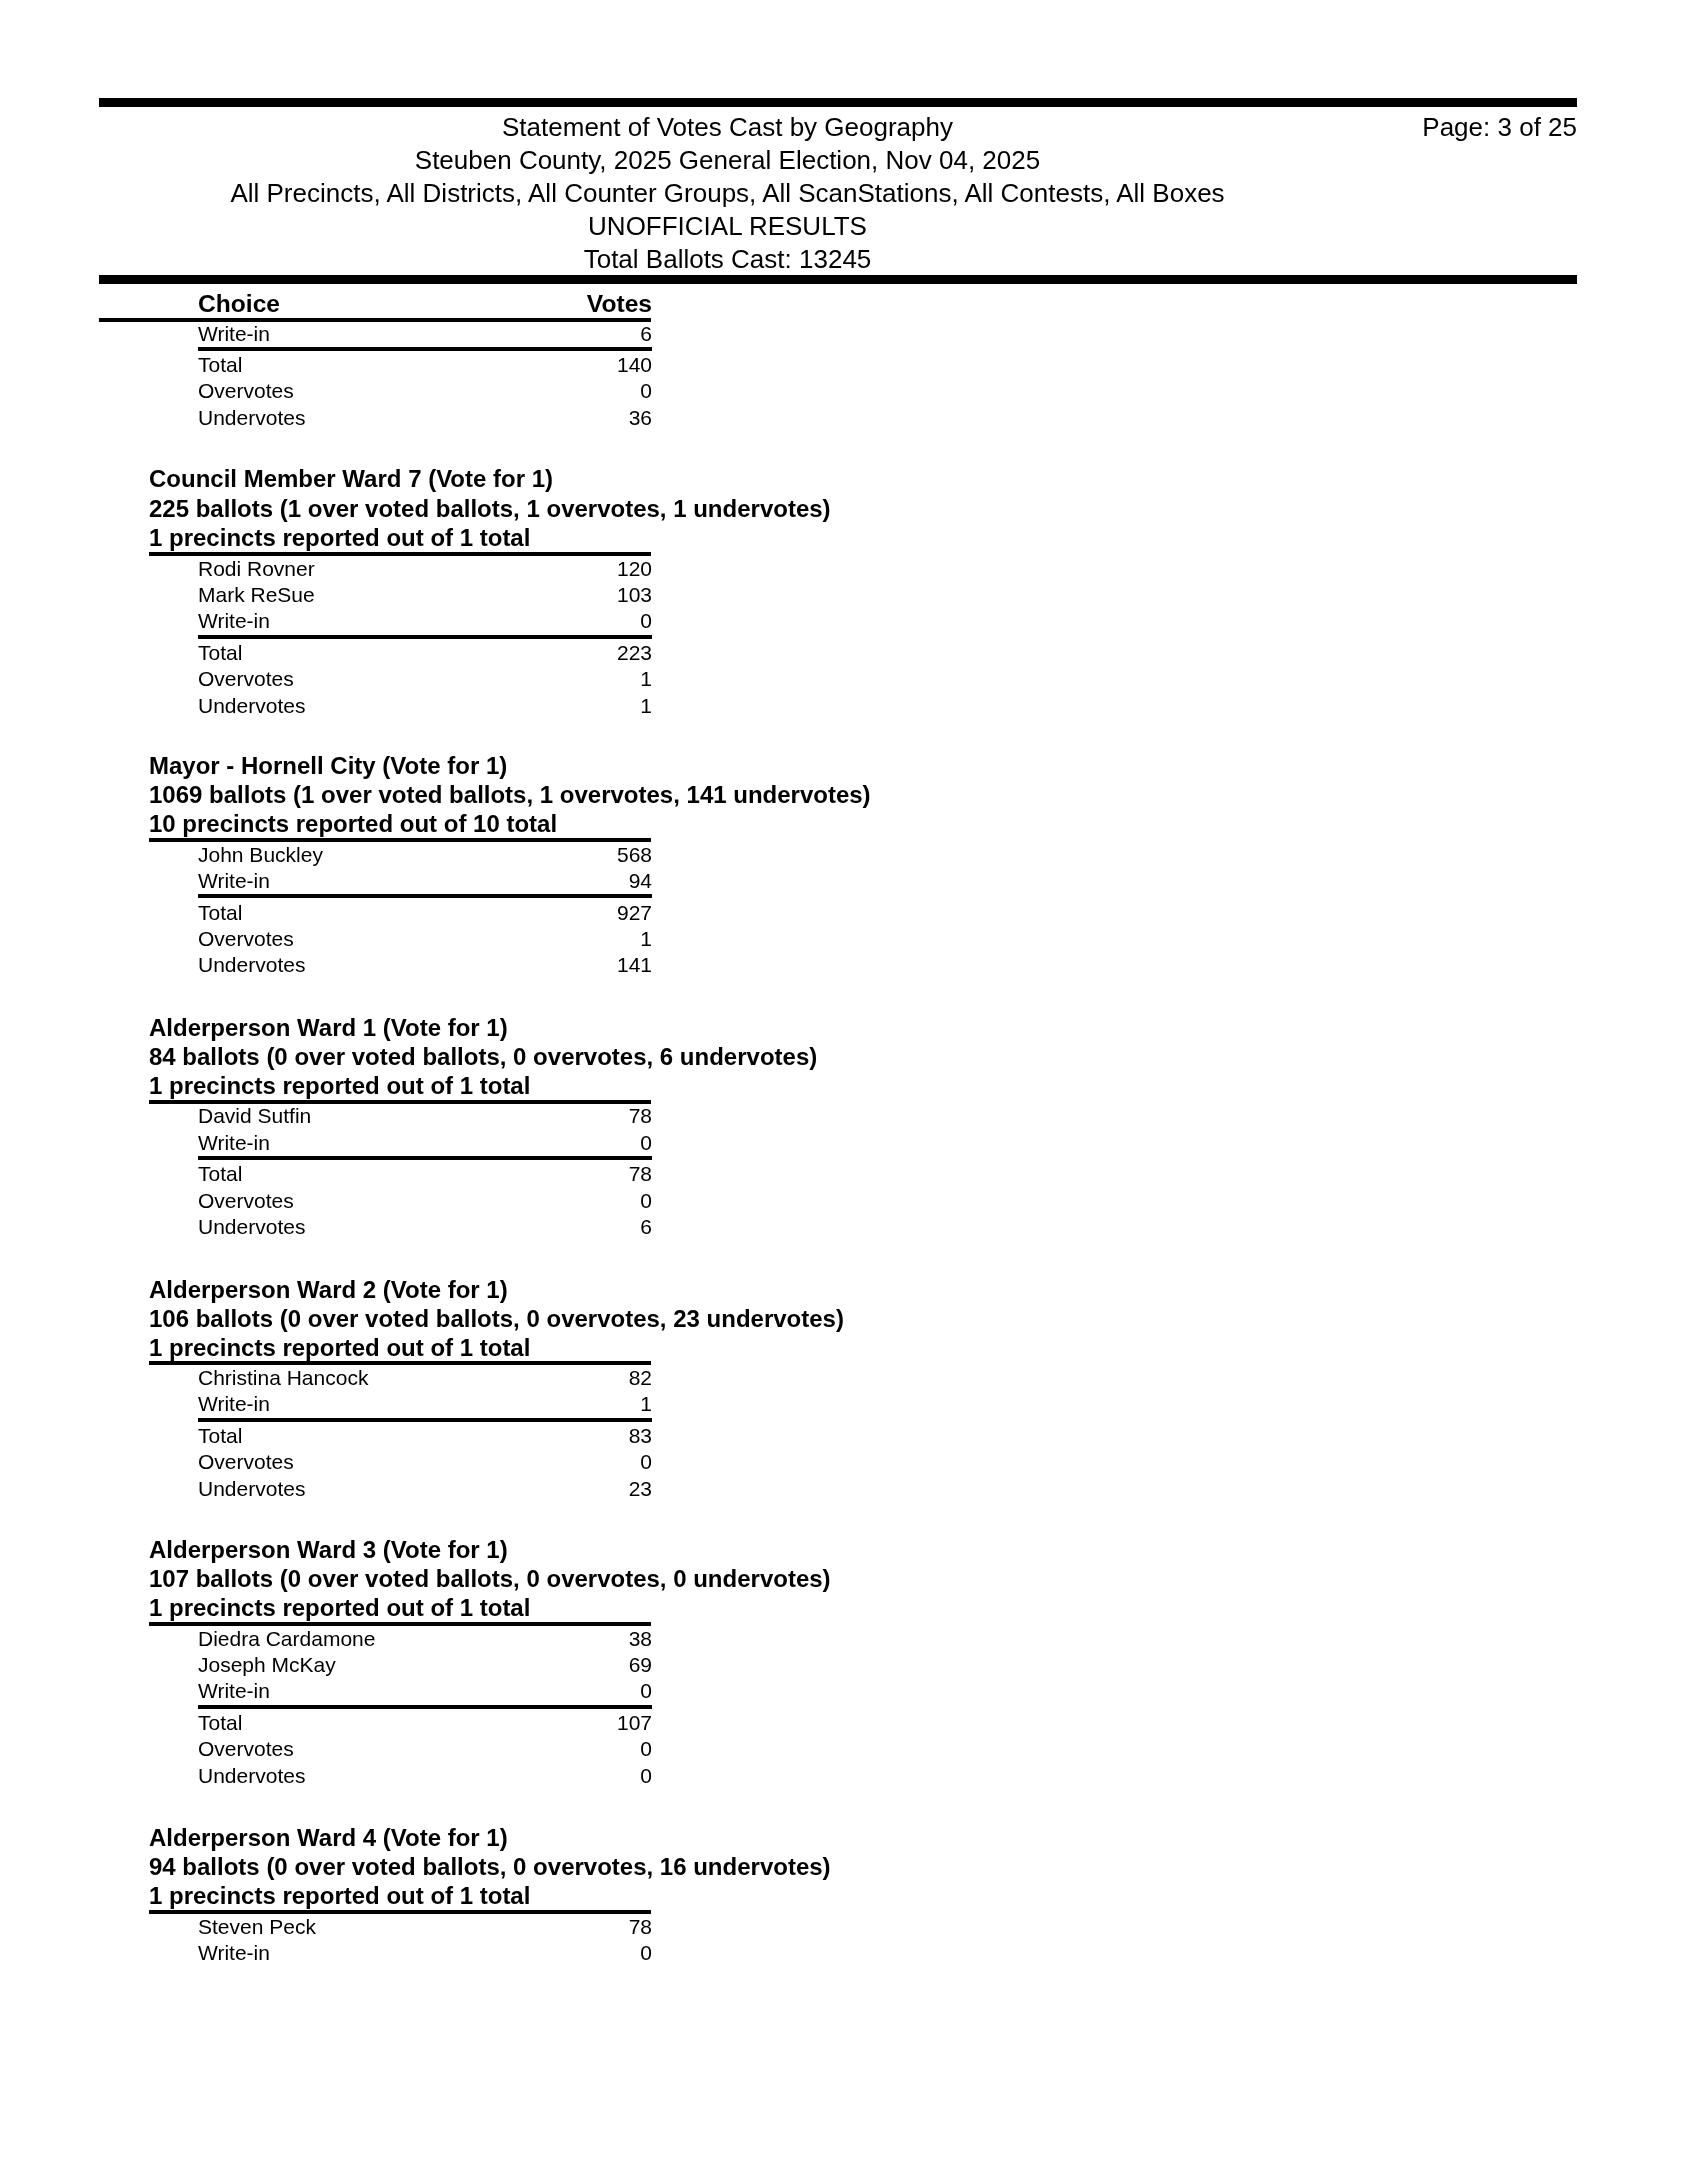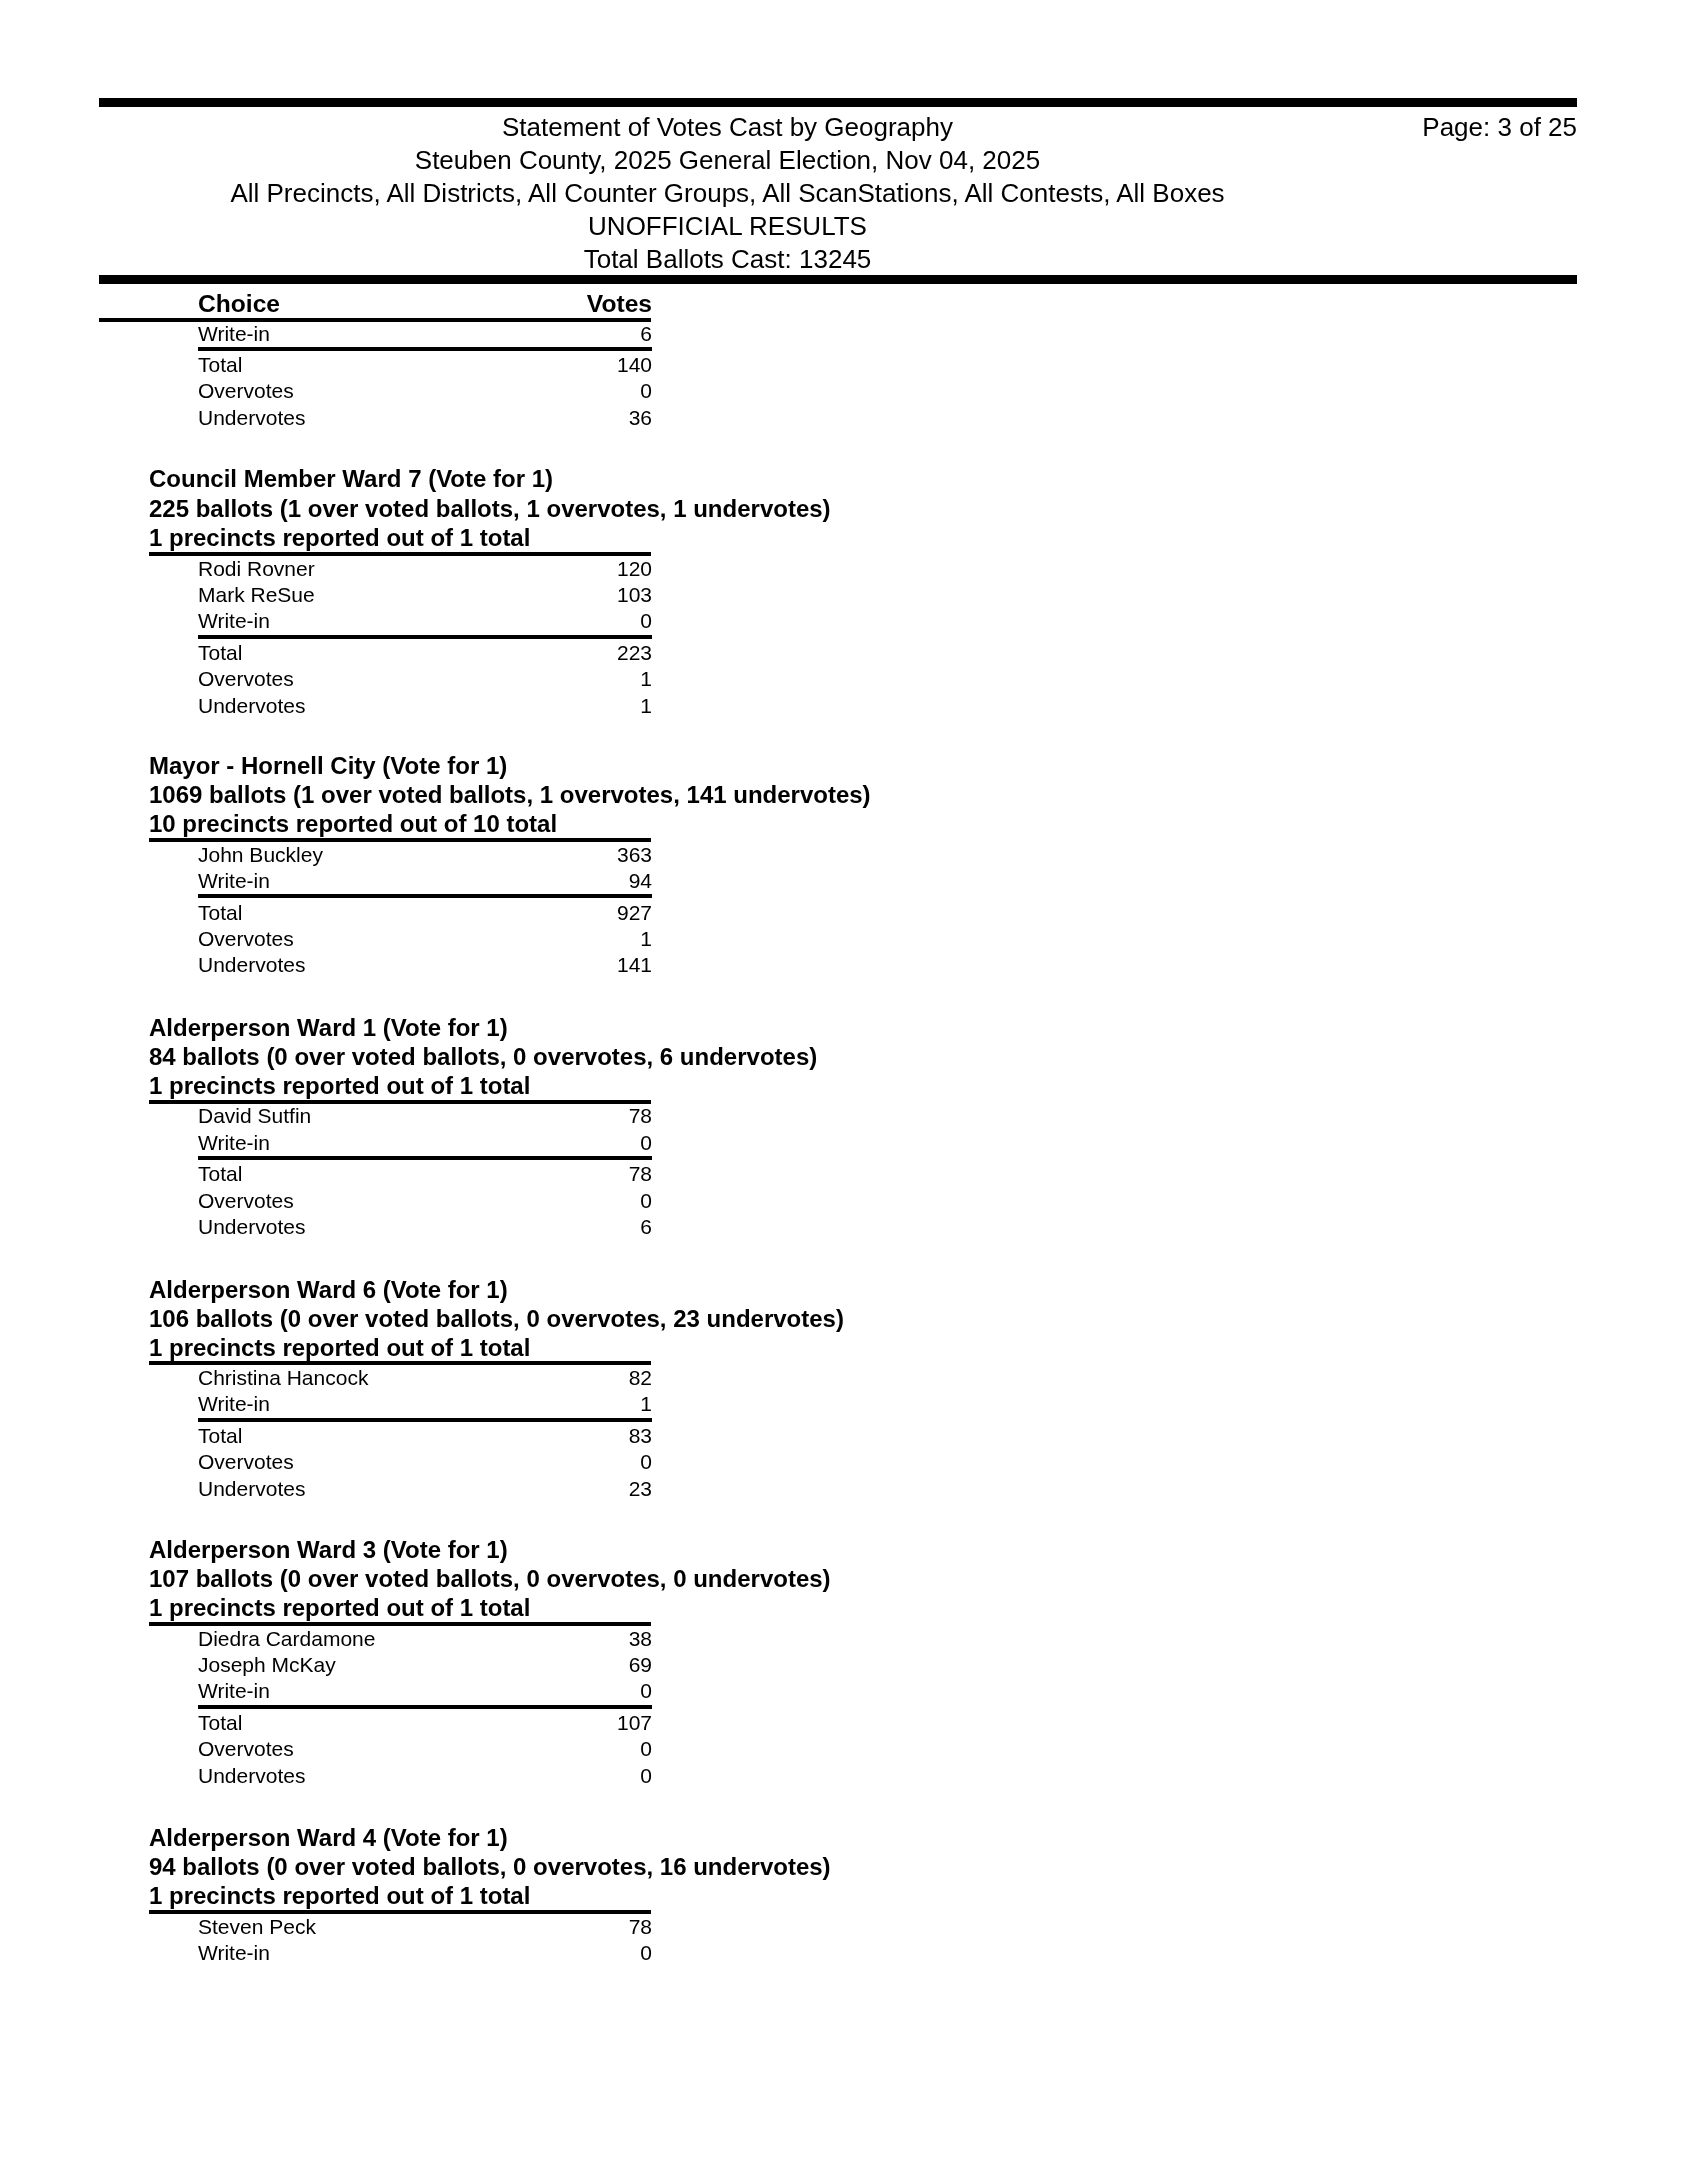--- a/index.html
+++ b/index.html
@@ -84,21 +84,21 @@
     </div>
 </div>
 
 <div>
   <div class="ctitle" style="top:751px;">Mayor - Hornell City (Vote for 1)</div>
   <div class="ctitle" style="top:780px;">1069 ballots (1 over voted ballots, 1 overvotes, 141 undervotes)</div>
   <div class="ctitle" style="top:809px;">10 precincts reported out of 10 total</div>
   <div class="rule" style="top:838px; left:149px; width:502px;"></div>
   <div class="row" style="top:842px;">
       <span class="lbl">John Buckley</span>
-      <span class="val">363</span>
+      <span class="val">568</span>
     </div>
   <div class="row" style="top:868px;">
       <span class="lbl">Write-in</span>
       <span class="val">94</span>
     </div>
   <div class="rule" style="top:894px; left:198px; width:454px;"></div>
   <div class="row" style="top:900px;">
       <span class="lbl">Total</span>
       <span class="val">927</span>
     </div>
@@ -134,21 +134,21 @@
       <span class="lbl">Overvotes</span>
       <span class="val">0</span>
     </div>
   <div class="row" style="top:1214px;">
       <span class="lbl">Undervotes</span>
       <span class="val">6</span>
     </div>
 </div>
 
 <div>
-  <div class="ctitle" style="top:1275px;">Alderperson Ward 6 (Vote for 1)</div>
+  <div class="ctitle" style="top:1275px;">Alderperson Ward 2 (Vote for 1)</div>
   <div class="ctitle" style="top:1304px;">106 ballots (0 over voted ballots, 0 overvotes, 23 undervotes)</div>
   <div class="ctitle" style="top:1333px;">1 precincts reported out of 1 total</div>
   <div class="rule" style="top:1361px; left:149px; width:502px;"></div>
   <div class="row" style="top:1365px;">
       <span class="lbl">Christina Hancock</span>
       <span class="val">82</span>
     </div>
   <div class="row" style="top:1391px;">
       <span class="lbl">Write-in</span>
       <span class="val">1</span>

